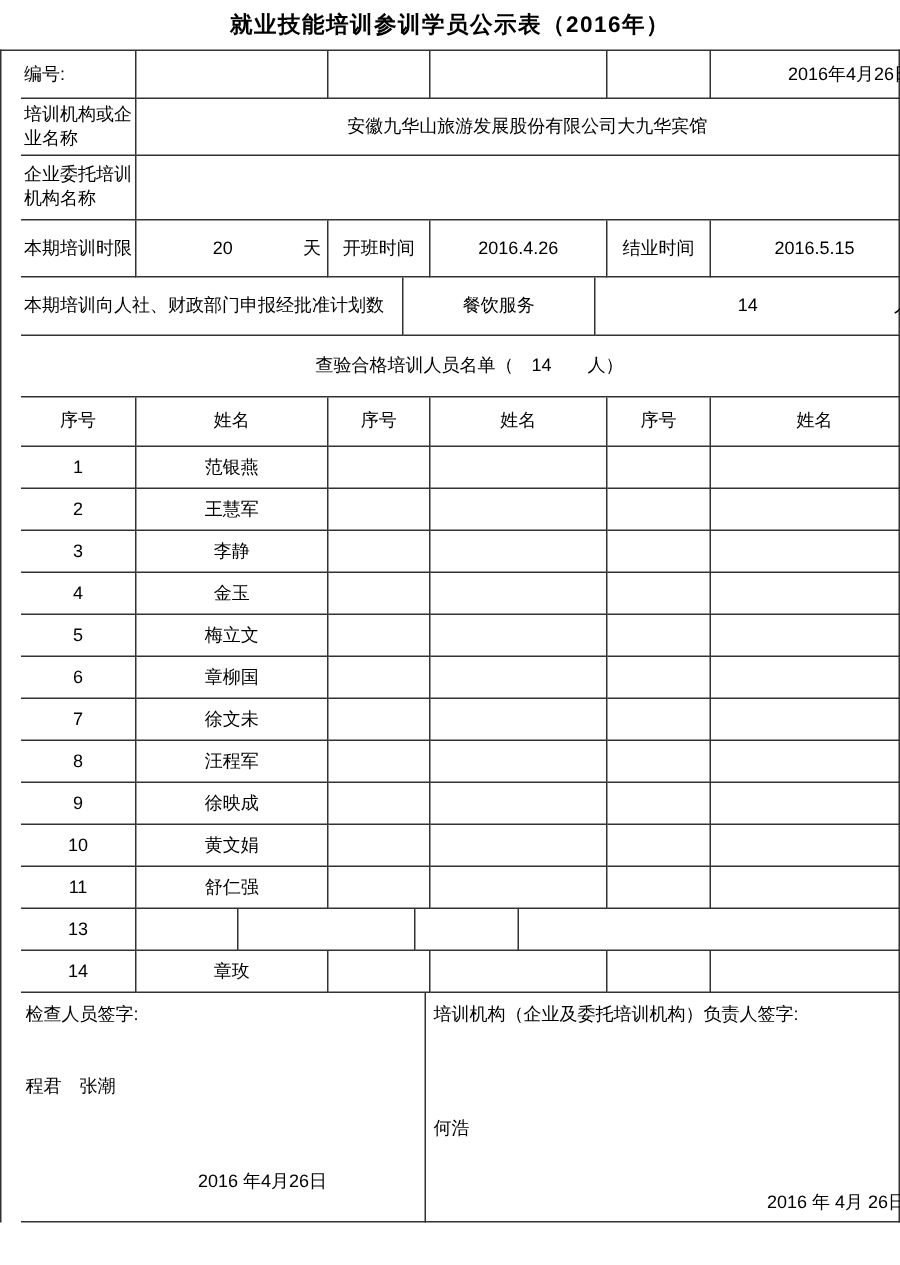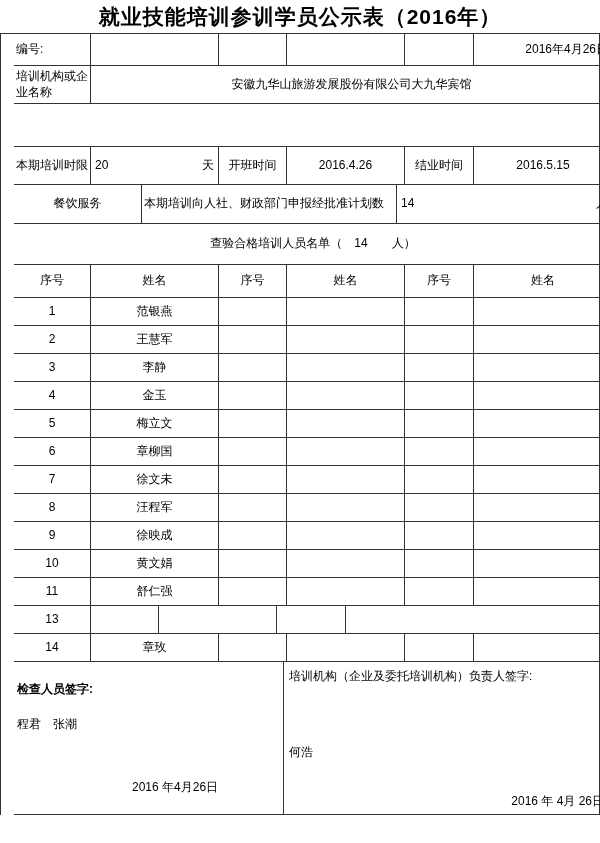--- a/index.html
+++ b/index.html
@@ -4,21 +4,21 @@
 <style>
   html,body{margin:0;padding:0;background:#fff;}
   .doc{
     width:600px;height:843px;
     font-family:"Liberation Sans","DejaVu Sans",sans-serif;
     color:#000;font-size:12px;background:#fff;
     position:relative;overflow:hidden;
   }
   .title{
     height:33px;display:flex;align-items:center;justify-content:center;
-    font-size:21px;font-weight:bold;letter-spacing:1px;
+    font-size:15px;font-weight:bold;letter-spacing:1px;
   }
   .tbl{
     width:600px;box-sizing:border-box;
     border-top:1px solid #333;border-left:1px solid #333;border-right:1px solid #333;
   }
   .tr{display:flex;width:100%;padding-left:13px;}
   .td{
     box-sizing:border-box;flex:0 0 auto;
     border-right:1px solid #333;border-bottom:1px solid #333;
     display:flex;align-items:center;justify-content:center;
@@ -32,24 +32,24 @@
   .m35{width:255px}
   .r-bh .td{height:32px}
   .r-org .td{height:38px}
   .r-ent .td{height:43px}
   .r-dur .td{height:38px}
   .r-job .td{height:39px}
   .r-list .td{height:41px}
   .r-head .td{height:33px}
   .name-row .td{height:28px}
   .split{justify-content:space-between;padding:0 4px;}
-  .split .mid{flex:1;text-align:left;}
+  .split .mid{flex:1;text-align:center;}
   .r-foot .td{height:153px;display:block;position:relative;border-bottom:1px solid #333;padding:0;}
   .fl{width:270px}.fr{flex:1 1 auto}
-  .sig-label-l{position:absolute;top:20px;left:3px;font-weight:bold;}
+  .sig-label-l{position:absolute;top:7px;left:3px;}
   .sig-names{position:absolute;top:55px;left:3px;}
   .sig-date-l{position:absolute;top:118px;left:118px;}
   .sig-label-r{position:absolute;top:7px;left:5px;white-space:nowrap;}
   .sig-name-r{position:absolute;top:83px;left:5px;}
   .sig-date-r{position:absolute;bottom:4px;right:8px;}
 </style>
 </head>
 <body>
 
 <div class="doc">
@@ -66,38 +66,39 @@
       <div class="td c5"></div>
       <div class="td c6 right">2016年4月26日</div>
     </div>
 
     <div class="tr r-org">
       <div class="td c1 left">培训机构或企业名称</div>
       <div class="td m26">安徽九华山旅游发展股份有限公司大九华宾馆</div>
     </div>
 
     <div class="tr r-ent">
+      <div class="td c1 left">企业委托培训机构名称</div>
       <div class="td m26"></div>
     </div>
 
     <div class="tr r-dur">
       <div class="td c1 left">本期培训时限</div>
       <div class="td c2 split">
         <span class="mid">20</span>
         <span>天</span>
       </div>
       <div class="td c3">开班时间</div>
       <div class="td c4">2016.4.26</div>
       <div class="td c5">结业时间</div>
       <div class="td c6">2016.5.15</div>
     </div>
 
     <div class="tr r-job">
+      <div class="td m35 left">本期培训向人社、财政部门申报经批准计划数</div>
       <div class="td c2">餐饮服务</div>
-      <div class="td m35 left">本期培训向人社、财政部门申报经批准计划数</div>
       <div class="td c6 split">
         <span class="mid">14</span>
         <span>人</span>
       </div>
     </div>
 
     <div class="tr r-list">
       <div class="td m26" style="width:100%">查验合格培训人员名单（　14　　人）</div>
     </div>
 

